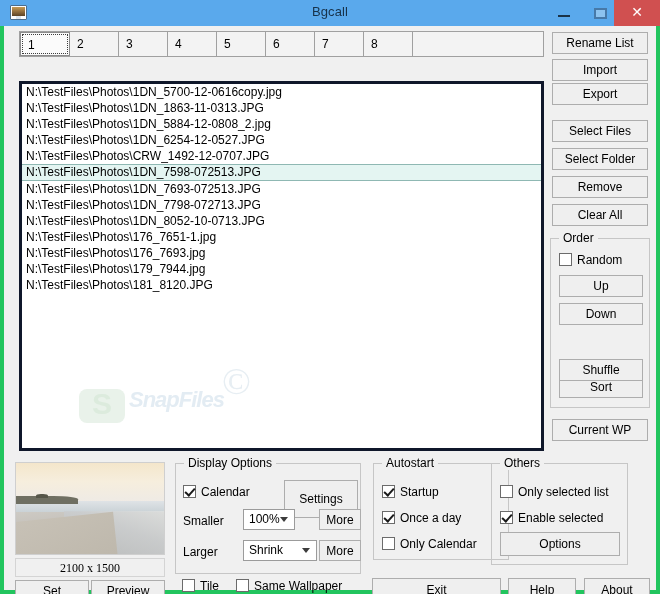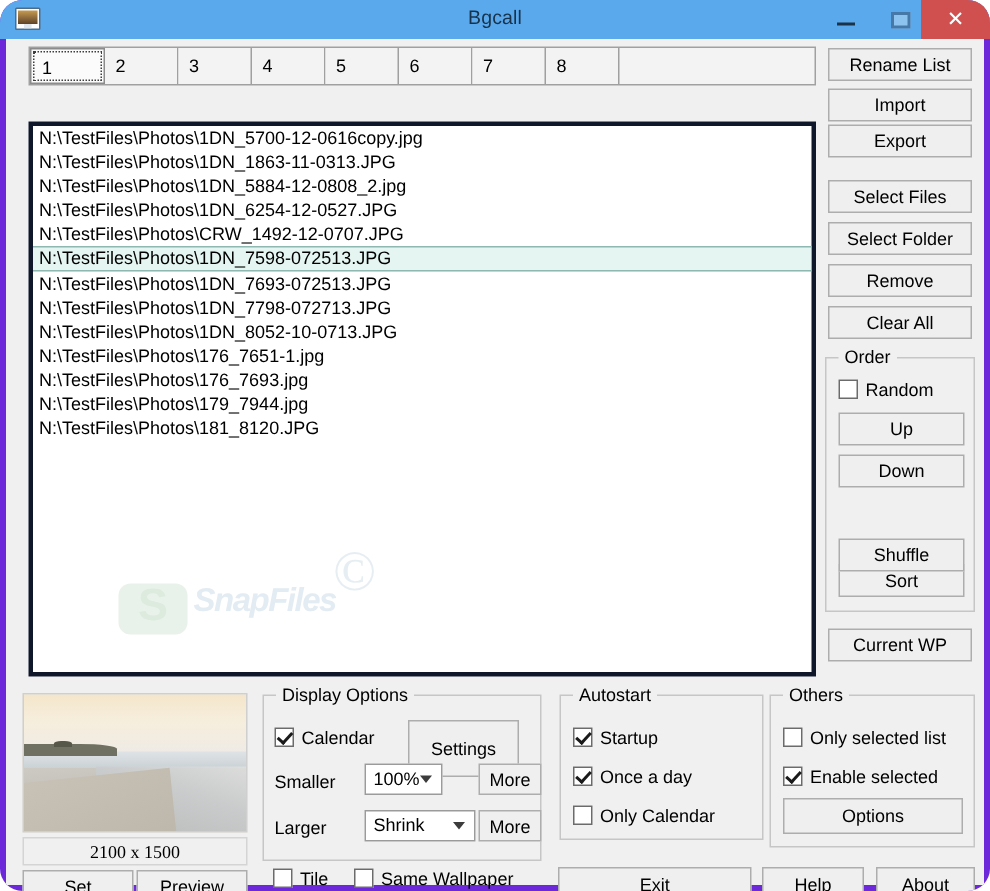--- a/index.html
+++ b/index.html
@@ -9,25 +9,24 @@
   }
   body {
     font-family: "Liberation Sans", sans-serif;
   }
 
   #app {
     position: relative;
     width: 660px;
     height: 594px;
     box-sizing: border-box;
-    background: #6d28d9;
+    background: #22c55e;
     overflow: hidden;
     font-size: 12px;
     color: #000;
-    border-radius: 15px;
   }
 
   
   .titlebar {
     position: absolute;
     left: 0; top: 0;
     width: 660px; height: 26px;
     background: #5aa9ec;
   }
   .app-icon {
@@ -461,21 +460,21 @@
       <div class="btn" style="left:76px; top:118px; width:74px; height:22px;">Preview</div>
     </div>
 
     <div class="group" style="left:171px; top:437px; width:186px; height:111px;">
       <div class="glabel">Display Options</div>
 
       <div class="cb on" style="left:7px; top:21px;">
         <span class="box"></span>
         <span>Calendar</span>
       </div>
-      <div class="btn" style="left:96px; top:16px; width:74px; height:38px;">Settings</div>
+      <div class="btn" style="left:108px; top:16px; width:74px; height:38px;">Settings</div>
 
       <div class="lbl" style="left:7px; top:50px;">Smaller</div>
       <div class="combo" style="left:67px; top:45px; width:52px;">
         <span>100%</span>
         <span class="arw"></span>
       </div>
       <div class="btn" style="left:143px; top:45px; width:42px; height:21px;">More</div>
 
       <div class="lbl" style="left:7px; top:81px;">Larger</div>
       <div class="combo" style="left:67px; top:76px; width:74px;">
@@ -503,21 +502,21 @@
       <div class="cb on" style="left:8px; top:47px;">
         <span class="box"></span>
         <span>Once a day</span>
       </div>
       <div class="cb" style="left:8px; top:73px;">
         <span class="box"></span>
         <span>Only Calendar</span>
       </div>
     </div>
 
-    <div class="group" style="left:509px; top:437px; width:137px; height:102px;">
+    <div class="group" style="left:487px; top:437px; width:137px; height:102px;">
       <div class="glabel">Others</div>
       <div class="cb" style="left:8px; top:21px;">
         <span class="box"></span>
         <span>Only selected list</span>
       </div>
       <div class="cb on" style="left:8px; top:47px;">
         <span class="box"></span>
         <span>Enable selected</span>
       </div>
       <div class="btn" style="left:8px; top:68px; width:120px; height:24px;">Options</div>

